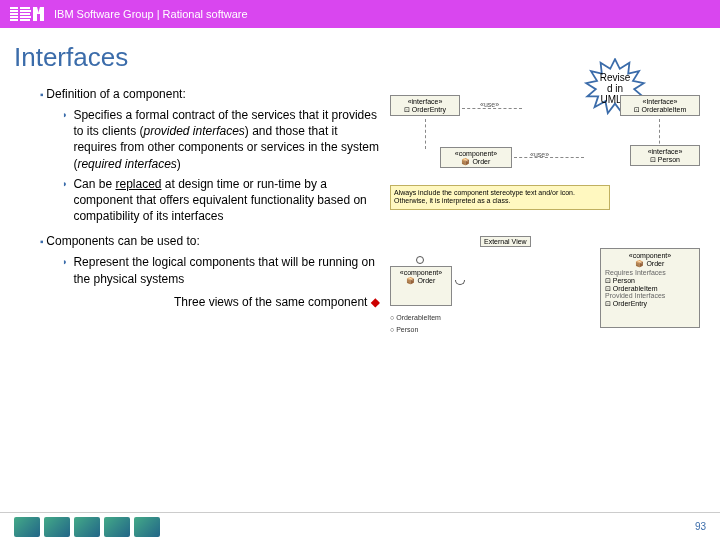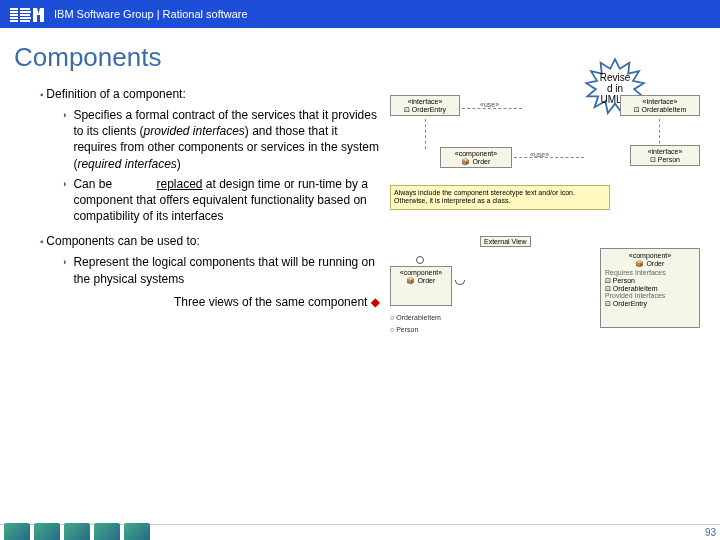--- a/index.html
+++ b/index.html
@@ -1,49 +1,49 @@
 <!DOCTYPE html>
 <html><head>
 <meta charset="utf-8">
 <style>
   * { margin: 0; padding: 0; box-sizing: border-box; }
   body { width: 720px; height: 540px; font-family: Arial, sans-serif; background: #fff; position: relative; overflow: hidden; }
-  .header-bar { background: #1d4ed8; color: #fff; height: 28px; display: flex; padding: 8px 10px; font-size: 11px; }
+  .header-bar { background: #d946ef; color: #fff; height: 28px; display: flex; align-items: center; padding: 8px 10px; font-size: 11px; }
   .ibm-logo { font-weight: bold; letter-spacing: -1px; margin-right: 10px; display: flex; gap: 1px; }
   .header-text { font-size: 11px; }
   .slide-title { font-size: 26px; color: #3b6caa; font-weight: normal; padding: 14px 0 0 14px; }
   .starburst { position: absolute; top: 58px; right: 70px; width: 70px; height: 60px; }
   .starburst svg { width: 100%; height: 100%; }
   .starburst-text { position: absolute; top: 50%; left: 50%; transform: translate(-50%, -50%); font-size: 10px; text-align: center; color: #000; line-height: 1.1; }
   .content { padding: 12px 20px 0 40px; font-size: 12px; color: #000; display: flex; }
   .left-col { width: 340px; }
   .right-col { flex: 1; padding-left: 10px; }
   .bullet-l1 { margin: 2px 0 6px 0; }
   .bullet-l1::before { content: "▪ "; color: #3b6caa; font-size: 10px; }
   .bullet-l2 { margin: 4px 0 4px 22px; display: flex; line-height: 1.35; }
   .bullet-l2::before { content: "◗"; color: #3b6caa; font-size: 9px; margin-right: 6px; flex-shrink: 0; margin-top: 2px; }
   .caption { text-align: right; font-size: 12px; margin-top: 8px; margin-left: 60px; }
   .caption::after { content: " ◆"; color: #c00; }
-  .footer { position: absolute; bottom: 0; left: 0; right: 0; height: 16px; border-top: 1px solid #ccc; display: flex; align-items: center; justify-content: space-between; padding: 0 4px; }
+  .footer { position: absolute; bottom: 0; left: 0; right: 0; height: 28px; border-top: 1px solid #ccc; display: flex; align-items: center; justify-content: space-between; padding: 0 14px; }
   .footer-icons { display: flex; gap: 4px; }
   .footer-icon { width: 26px; height: 20px; background: linear-gradient(135deg, #4a8, #268); border-radius: 2px; }
   .page-num { font-size: 10px; color: #3b6caa; }
   .dia-area { position: relative; height: 135px; margin-top: 6px; }
   .dia-el { position: absolute; border: 1px solid #888; background: #f5f5e8; font-size: 7px; padding: 2px 3px; text-align: center; line-height: 1.1; }
   .note-box { position: absolute; background: #fff8c0; border: 1px solid #c0b060; font-size: 7px; padding: 3px; line-height: 1.2; }
   .use-lbl { position: absolute; font-size: 7px; color: #555; }
   .dashed-line { position: absolute; border-top: 1px dashed #888; }
   .dashed-line-v { position: absolute; border-left: 1px dashed #888; }
   .dia-area2 { position: relative; height: 130px; margin-top: 10px; }
   .ext-view { position: absolute; border: 1px solid #888; background: #f5f5e8; font-size: 7px; padding: 1px 3px; }
   .lollipop { position: absolute; width: 8px; height: 8px; border: 1px solid #555; border-radius: 50%; background: #fff; }
   .half-circ { position: absolute; width: 10px; height: 5px; border: 1px solid #555; border-top: none; border-radius: 0 0 10px 10px; }
   .fig-label { position: absolute; font-size: 7px; color: #333; }
   em { font-style: italic; }
-  u { text-decoration: underline; margin-left: 41px; }
+  u { text-decoration: underline; }
 </style>
 </head>
 <body>
 
 <div class="header-bar">
   <span class="ibm-logo">
     <svg width="34" height="14" viewBox="0 0 34 14">
         <g fill="#fff">
           <rect x="0" y="0" width="8" height="2"></rect>
           <rect x="0" y="3" width="8" height="2"></rect>
@@ -58,21 +58,21 @@
           <rect x="23" y="0" width="4" height="14"></rect>
           <rect x="30" y="0" width="4" height="14"></rect>
           <polygon points="27,0 29,7 27,7"></polygon>
           <polygon points="30,0 28,7 30,7"></polygon>
         </g>
       </svg>
   </span>
   <span class="header-text">IBM Software Group | Rational software</span>
 </div>
 
-<div class="slide-title">Components</div>
+<div class="slide-title">Interfaces</div>
 
 <div class="starburst">
   <svg viewBox="0 0 100 100">
       <polygon points="50,2 58,18 74,8 72,26 90,22 80,38 98,42 82,52 96,64 78,64 84,82 66,72 62,92 50,76 38,92 34,72 16,82 22,64 4,64 18,52 2,42 20,38 10,22 28,26 26,8 42,18" fill="#fff" stroke="#3b6caa" stroke-width="3"></polygon>
     </svg>
   <div class="starburst-text">Revise d in UML 2</div>
 </div>
 
 <div class="content">
   <div class="left-col">

